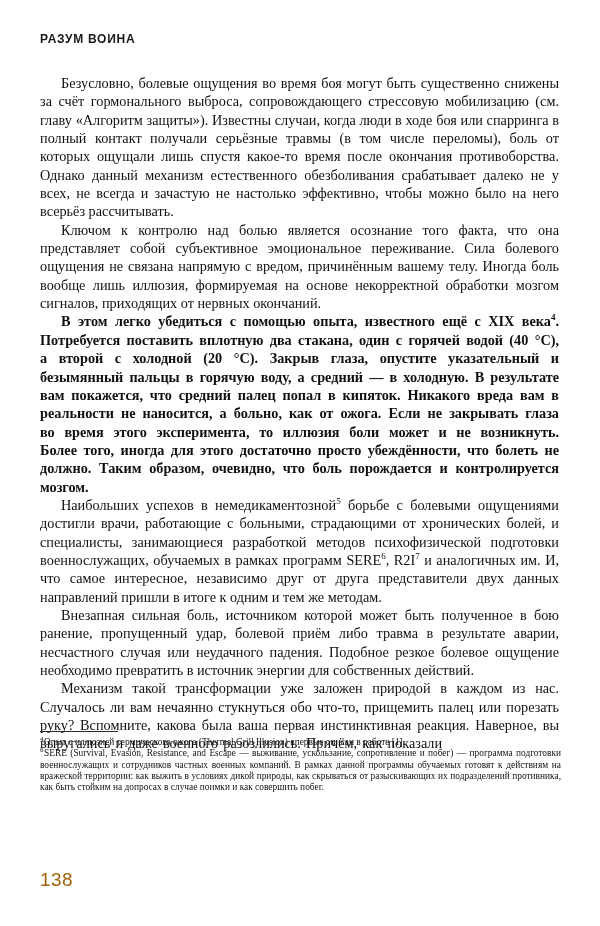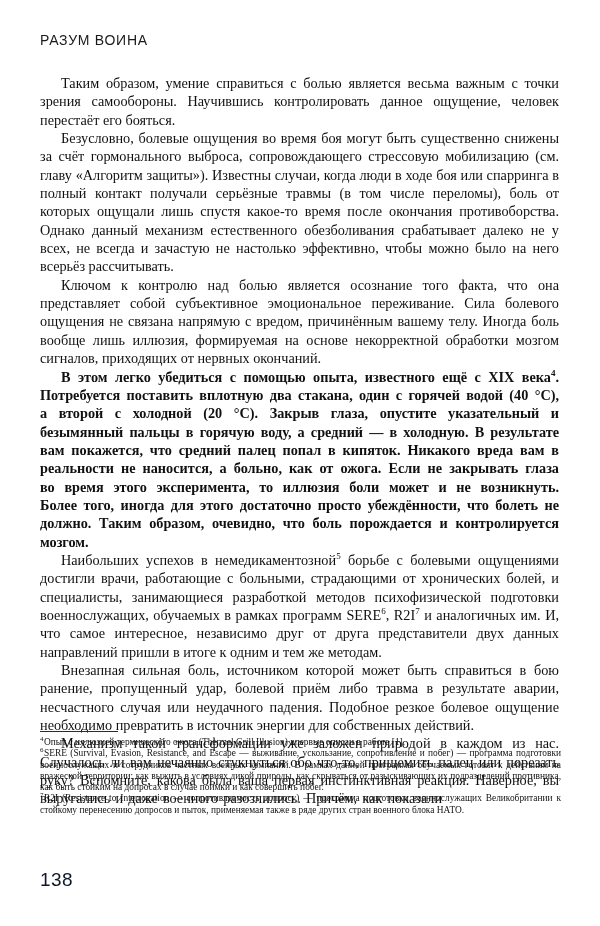--- a/index.html
+++ b/index.html
@@ -23,22 +23,22 @@
     width: 600px;
     height: 926px;
   }
 
   
   .running-head {
     position: absolute;
     left: 40px;
     top: 32px;
     font-family: "Liberation Sans", sans-serif;
-    font-size: 14px;
-    font-weight: 400;
+    font-size: 12px;
+    font-weight: 700;
     letter-spacing: 0.75px;
     color: #1a1a1a;
     white-space: nowrap;
   }
 
   
   .body-block {
     position: absolute;
     left: 40px;
     top: 74px;
@@ -101,57 +101,55 @@
 
   
   .folio {
     position: absolute;
     left: 40px;
     top: 869px;
     font-family: "Liberation Sans", sans-serif;
     font-size: 19px;
     font-weight: 400;
     letter-spacing: 0.4px;
-    color: #0f172a;
+    color: #a16207;
   }
 </style>
 </head>
 <body>
 
 <div class="page">
 
   <div class="running-head">РАЗУМ ВОИНА</div>
 
   <div class="body-block">
 
-    <p class="para">Таким образом, умение справиться с болью является весьма важным с точки зрения самообороны. Научившись контролировать данное ощущение, человек перестаёт его бояться.</p>
 
     <p class="para">Безусловно, болевые ощущения во время боя могут быть существенно снижены за счёт гормонального выброса, сопровождающего стрессовую мобилизацию (см. главу «Алгоритм защиты»). Известны случаи, когда люди в ходе боя или спарринга в полный контакт получали серьёзные травмы (в том числе переломы), боль от которых ощущали лишь спустя какое-то время после окончания противоборства. Однако данный механизм естественного обезболивания срабатывает далеко не у всех, не всегда и зачастую не настолько эффективно, чтобы можно было на него всерьёз рассчитывать.</p>
 
     <p class="para">Ключом к контролю над болью является осознание того факта, что она представляет собой субъективное эмоциональное переживание. Сила болевого ощущения не связана напрямую с вредом, причинённым вашему телу. Иногда боль вообще лишь иллюзия, формируемая на основе некорректной обработки мозгом сигналов, приходящих от нервных окончаний.</p>
 
     <p class="para tracked-2"><span>В этом легко убедиться с помощью опыта, известного ещё с XIX века</span><sup class="fn">4</sup><span>. Потребуется поставить вплотную два стакана, один с горячей водой (40 °C), а второй с холодной (20 °C). Закрыв глаза, опустите указательный и безымянный пальцы в горячую воду, а средний — в холодную. В результате вам покажется, что средний палец попал в кипяток. Никакого вреда вам в реальности не наносится, а больно, как от ожога. Если не закрывать глаза во время этого эксперимента, то иллюзия боли может и не возникнуть. Более того, иногда для этого достаточно просто убеждённости, что болеть не должно. Таким образом, очевидно, что боль порождается и контролируется мозгом.</span></p>
 
     <p class="para"><span>Наибольших успехов в немедикаментозной</span><sup class="fn">5</sup><span> борьбе с болевыми ощущениями достигли врачи, работающие с больными, страдающими от хронических болей, и специалисты, занимающиеся разработкой методов психофизической подготовки военнослужащих, обучаемых в рамках программ SERE</span><sup class="fn">6</sup><span>, R2I</span><sup class="fn">7</sup><span> и аналогичных им. И, что самое интересное, независимо друг от друга представители двух данных направлений пришли в итоге к одним и тем же методам.</span></p>
 
 
-    <p class="para">Внезапная сильная боль, источником которой может быть справиться в бою ранение, пропущенный удар, болевой приём либо травма в результате аварии, несчастного случая или неудачного падения. Подобное резкое болевое ощущение необходимо превратить в источник энергии для собственных действий.</p>
+    <p class="para">Внезапная сильная боль, источником которой может быть полученное в бою ранение, пропущенный удар, болевой приём либо травма в результате аварии, несчастного случая или неудачного падения. Подобное резкое болевое ощущение необходимо превратить в источник энергии для собственных действий.</p>
 
     <p class="para tracked-3">Механизм такой трансформации уже заложен природой в каждом из нас. Случалось ли вам нечаянно стукнуться обо что-то, прищемить палец или порезать руку? Вспомните, какова была ваша первая инстинктивная реакция. Наверное, вы выругались и даже военного разозлились. Причём, как показали</p>
 
   </div>
 
   <div class="footnote-rule"></div>
 
   <div class="footnotes">
 
     <p class="footnote"><span class="marker">4</span><span>Опыт с иллюзией термического ожога (Thermal Grill Illusion) впервые описан в работе [1].</span></p>
 
 
     <p class="footnote"><span class="marker">6</span><span>SERE (Survival, Evasion, Resistance, and Escape — выживание, ускользание, сопротивление и побег) — программа подготовки военнослужащих и сотрудников частных военных компаний. В рамках данной программы обучаемых готовят к действиям на вражеской территории: как выжить в условиях дикой природы, как скрываться от разыскивающих их подразделений противника, как быть стойким на допросах в случае поимки и как совершить побег.</span></p>
 
-    <p class="footnote"><span class="marker">7</span><span>R2I (Resistance to Interrogation — сопротивляемость допросу) — программа подготовки военнослужащих Великобритании к стойкому перенесению допросов и пыток, применяемая также в ряде других стран военного блока НАТО.</span></p>
 
   </div>
 
   <div class="folio">138</div>
 
 </div>
 
 </body></html>

